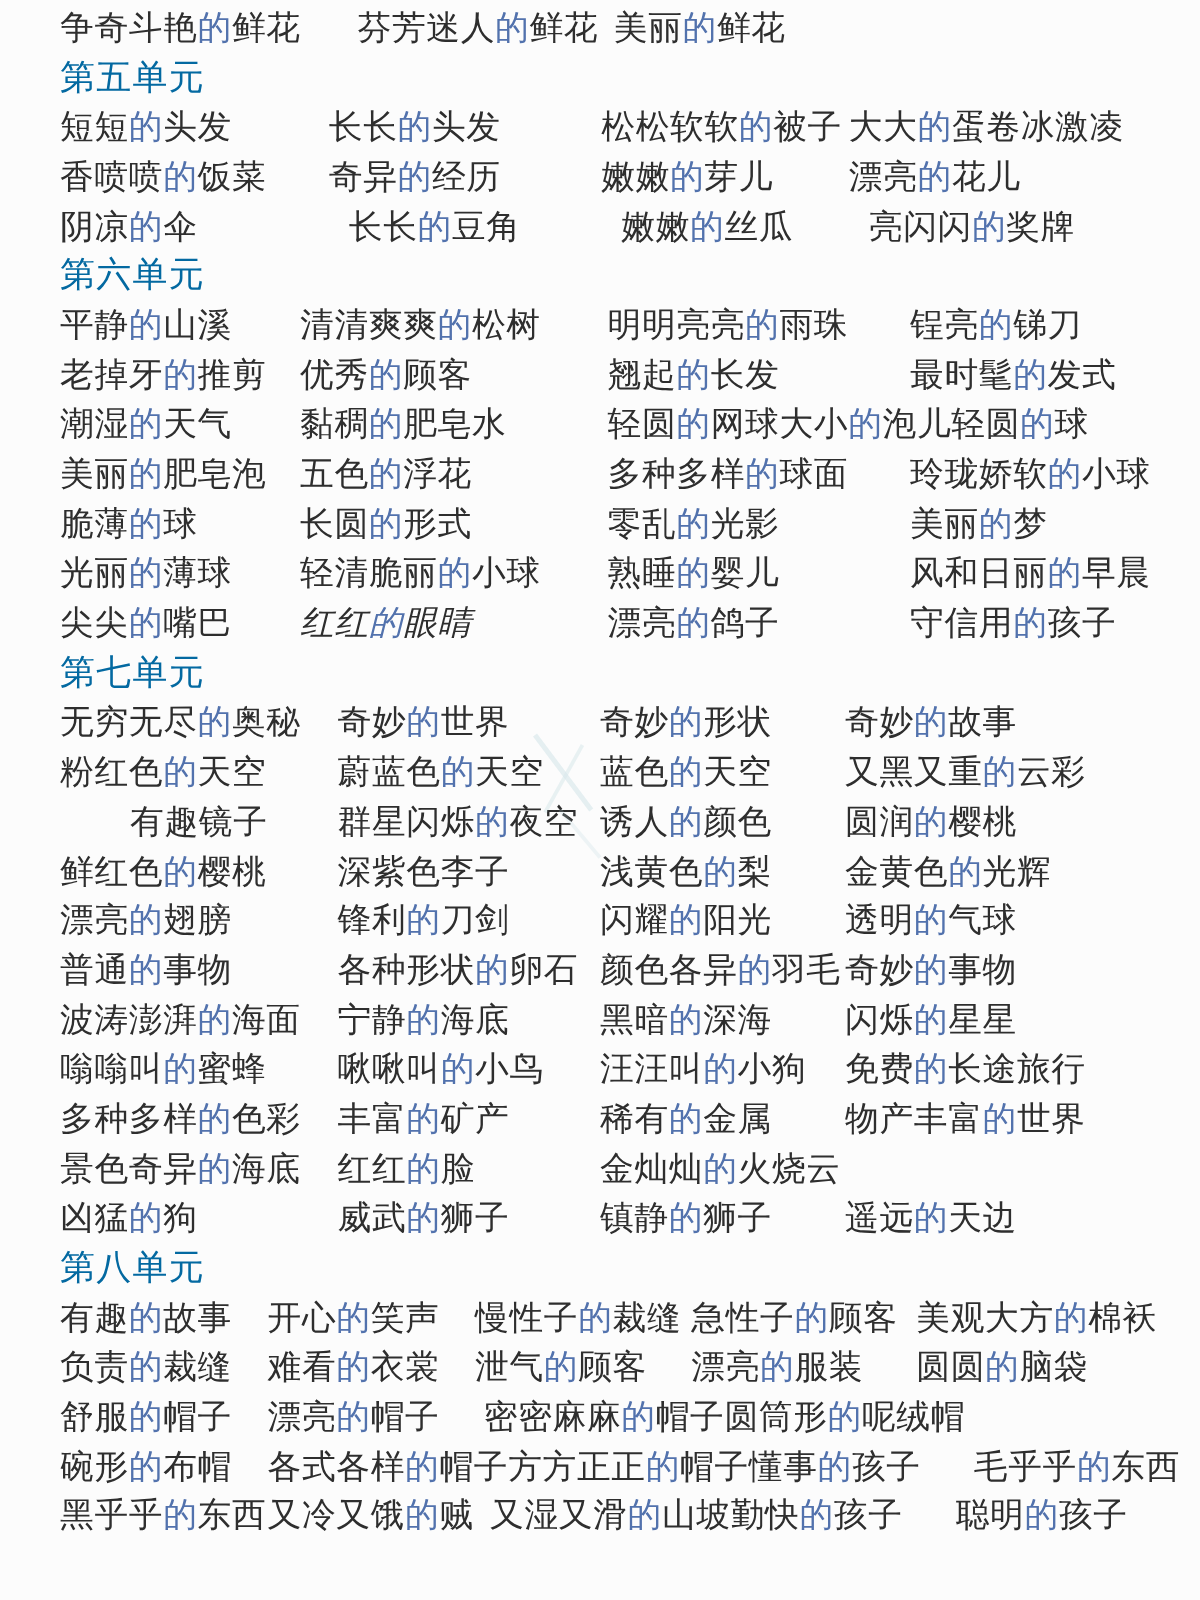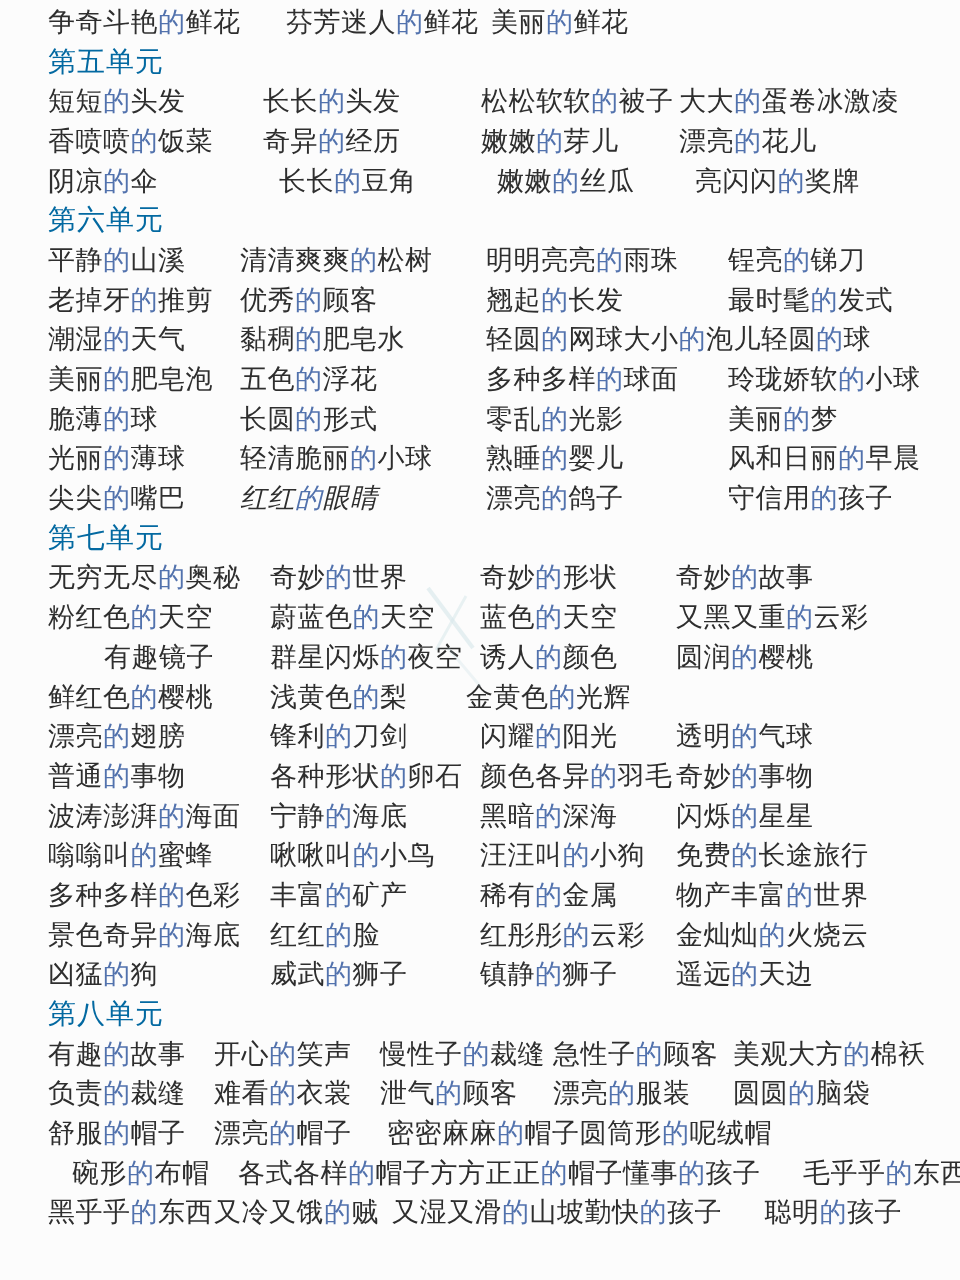--- a/index.html
+++ b/index.html
@@ -136,20 +136,21 @@
         <span class="cell"><span>又黑又重</span><span class="de">的</span><span>云彩</span></span>
       </div>
       <div class="row">
         <span class="cell" style="min-width: 222px; text-align: center;"><span>有趣镜子</span></span>
         <span class="cell" style="min-width: 210px;"><span>群星闪烁</span><span class="de">的</span><span>夜空</span></span>
         <span class="cell" style="min-width: 196px;"><span>诱人</span><span class="de">的</span><span>颜色</span></span>
         <span class="cell"><span>圆润</span><span class="de">的</span><span>樱桃</span></span>
       </div>
       <div class="row">
         <span class="cell" style="min-width: 222px;"><span>鲜红色</span><span class="de">的</span><span>樱桃</span></span>
+        <span class="cell" style="min-width: 210px;"><span>深紫色李子</span></span>
         <span class="cell" style="min-width: 196px;"><span>浅黄色</span><span class="de">的</span><span>梨</span></span>
         <span class="cell"><span>金黄色</span><span class="de">的</span><span>光辉</span></span>
       </div>
       <div class="row">
         <span class="cell" style="min-width: 222px;"><span>漂亮</span><span class="de">的</span><span>翅膀</span></span>
         <span class="cell" style="min-width: 210px;"><span>锋利</span><span class="de">的</span><span>刀剑</span></span>
         <span class="cell" style="min-width: 196px;"><span>闪耀</span><span class="de">的</span><span>阳光</span></span>
         <span class="cell"><span>透明</span><span class="de">的</span><span>气球</span></span>
       </div>
       <div class="row">
@@ -172,21 +173,20 @@
       </div>
       <div class="row">
         <span class="cell" style="min-width: 222px;"><span>多种多样</span><span class="de">的</span><span>色彩</span></span>
         <span class="cell" style="min-width: 210px;"><span>丰富</span><span class="de">的</span><span>矿产</span></span>
         <span class="cell" style="min-width: 196px;"><span>稀有</span><span class="de">的</span><span>金属</span></span>
         <span class="cell"><span>物产丰富</span><span class="de">的</span><span>世界</span></span>
       </div>
       <div class="row">
         <span class="cell" style="min-width: 222px;"><span>景色奇异</span><span class="de">的</span><span>海底</span></span>
         <span class="cell" style="min-width: 210px;"><span>红红</span><span class="de">的</span><span>脸</span></span>
-        <span class="cell" style="min-width: 196px;"><span>红彤彤</span><span class="de">的</span><span>云彩</span></span>
         <span class="cell"><span>金灿灿</span><span class="de">的</span><span>火烧云</span></span>
       </div>
       <div class="row">
         <span class="cell" style="min-width: 222px;"><span>凶猛</span><span class="de">的</span><span>狗</span></span>
         <span class="cell" style="min-width: 210px;"><span>威武</span><span class="de">的</span><span>狮子</span></span>
         <span class="cell" style="min-width: 196px;"><span>镇静</span><span class="de">的</span><span>狮子</span></span>
         <span class="cell"><span>遥远</span><span class="de">的</span><span>天边</span></span>
       </div>
       <div class="row header-row">第八单元</div>
       <div class="row">
@@ -203,21 +203,21 @@
         <span class="cell" style="min-width: 180px;"><span>漂亮</span><span class="de">的</span><span>服装</span></span>
         <span class="cell"><span>圆圆</span><span class="de">的</span><span>脑袋</span></span>
       </div>
       <div class="row">
         <span class="cell" style="min-width: 166px;"><span>舒服</span><span class="de">的</span><span>帽子</span></span>
         <span class="cell" style="min-width: 173px;"><span>漂亮</span><span class="de">的</span><span>帽子</span></span>
         <span class="cell" style="min-width: 180px;"><span>密密麻麻</span><span class="de">的</span><span>帽子</span></span>
         <span class="cell"><span>圆筒形</span><span class="de">的</span><span>呢绒帽</span></span>
       </div>
       <div class="row">
-        <span class="cell" style="min-width: 166px; margin-left: 24px;"><span>碗形</span><span class="de">的</span><span>布帽</span></span>
+        <span class="cell" style="min-width: 166px;"><span>碗形</span><span class="de">的</span><span>布帽</span></span>
         <span class="cell" style="min-width: 166px;"><span>各式各样</span><span class="de">的</span><span>帽子</span></span>
         <span class="cell" style="min-width: 173px;"><span>方方正正</span><span class="de">的</span><span>帽子</span></span>
         <span class="cell" style="min-width: 180px;"><span>懂事</span><span class="de">的</span><span>孩子</span></span>
         <span class="cell"><span>毛乎乎</span><span class="de">的</span><span>东西</span></span>
       </div>
       <div class="row">
         <span class="cell" style="min-width: 166px;"><span>黑乎乎</span><span class="de">的</span><span>东西</span></span>
         <span class="cell" style="min-width: 166px;"><span>又冷又饿</span><span class="de">的</span><span>贼</span></span>
         <span class="cell" style="min-width: 173px; margin-left: 12px;"><span>又湿又滑</span><span class="de">的</span><span>山坡</span></span>
         <span class="cell" style="min-width: 180px;"><span>勤快</span><span class="de">的</span><span>孩子</span></span>

